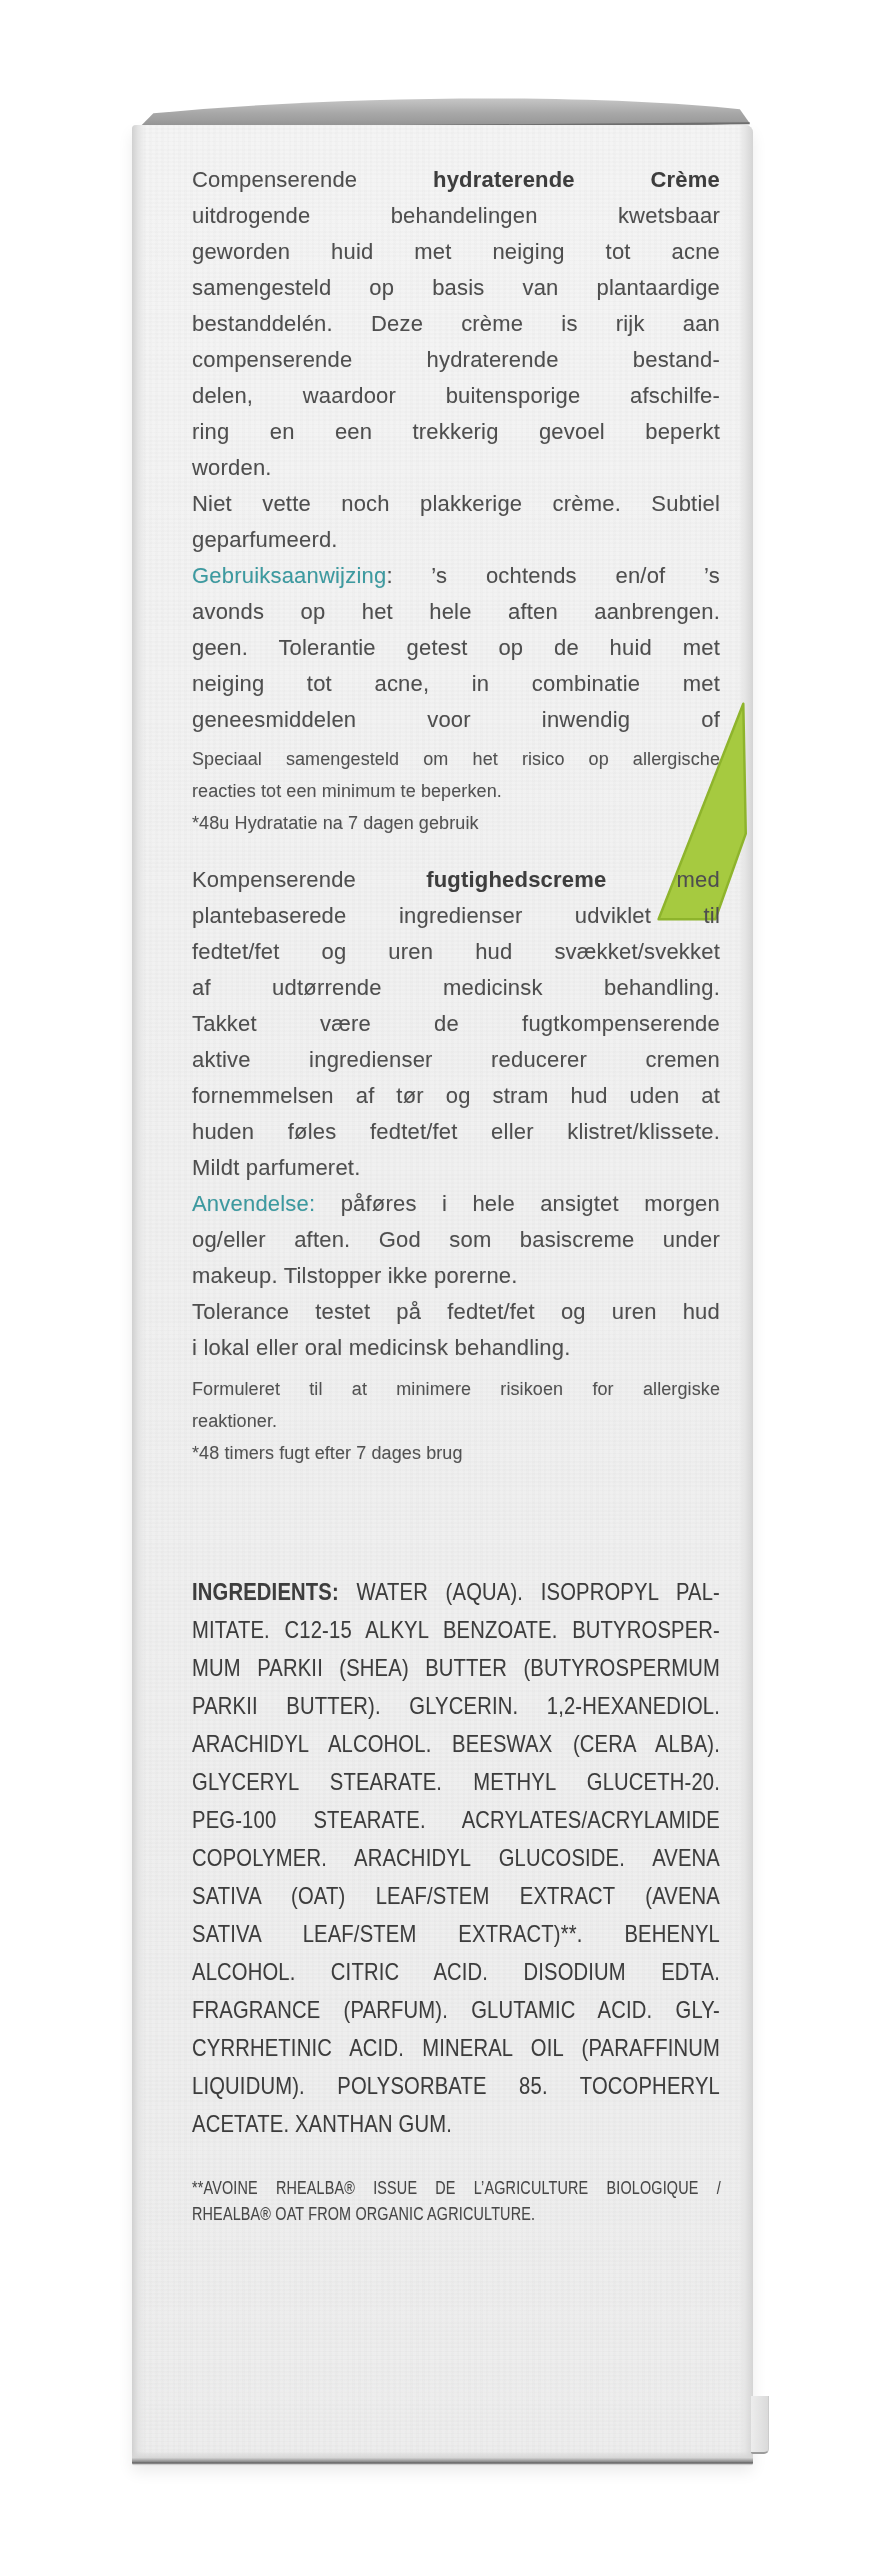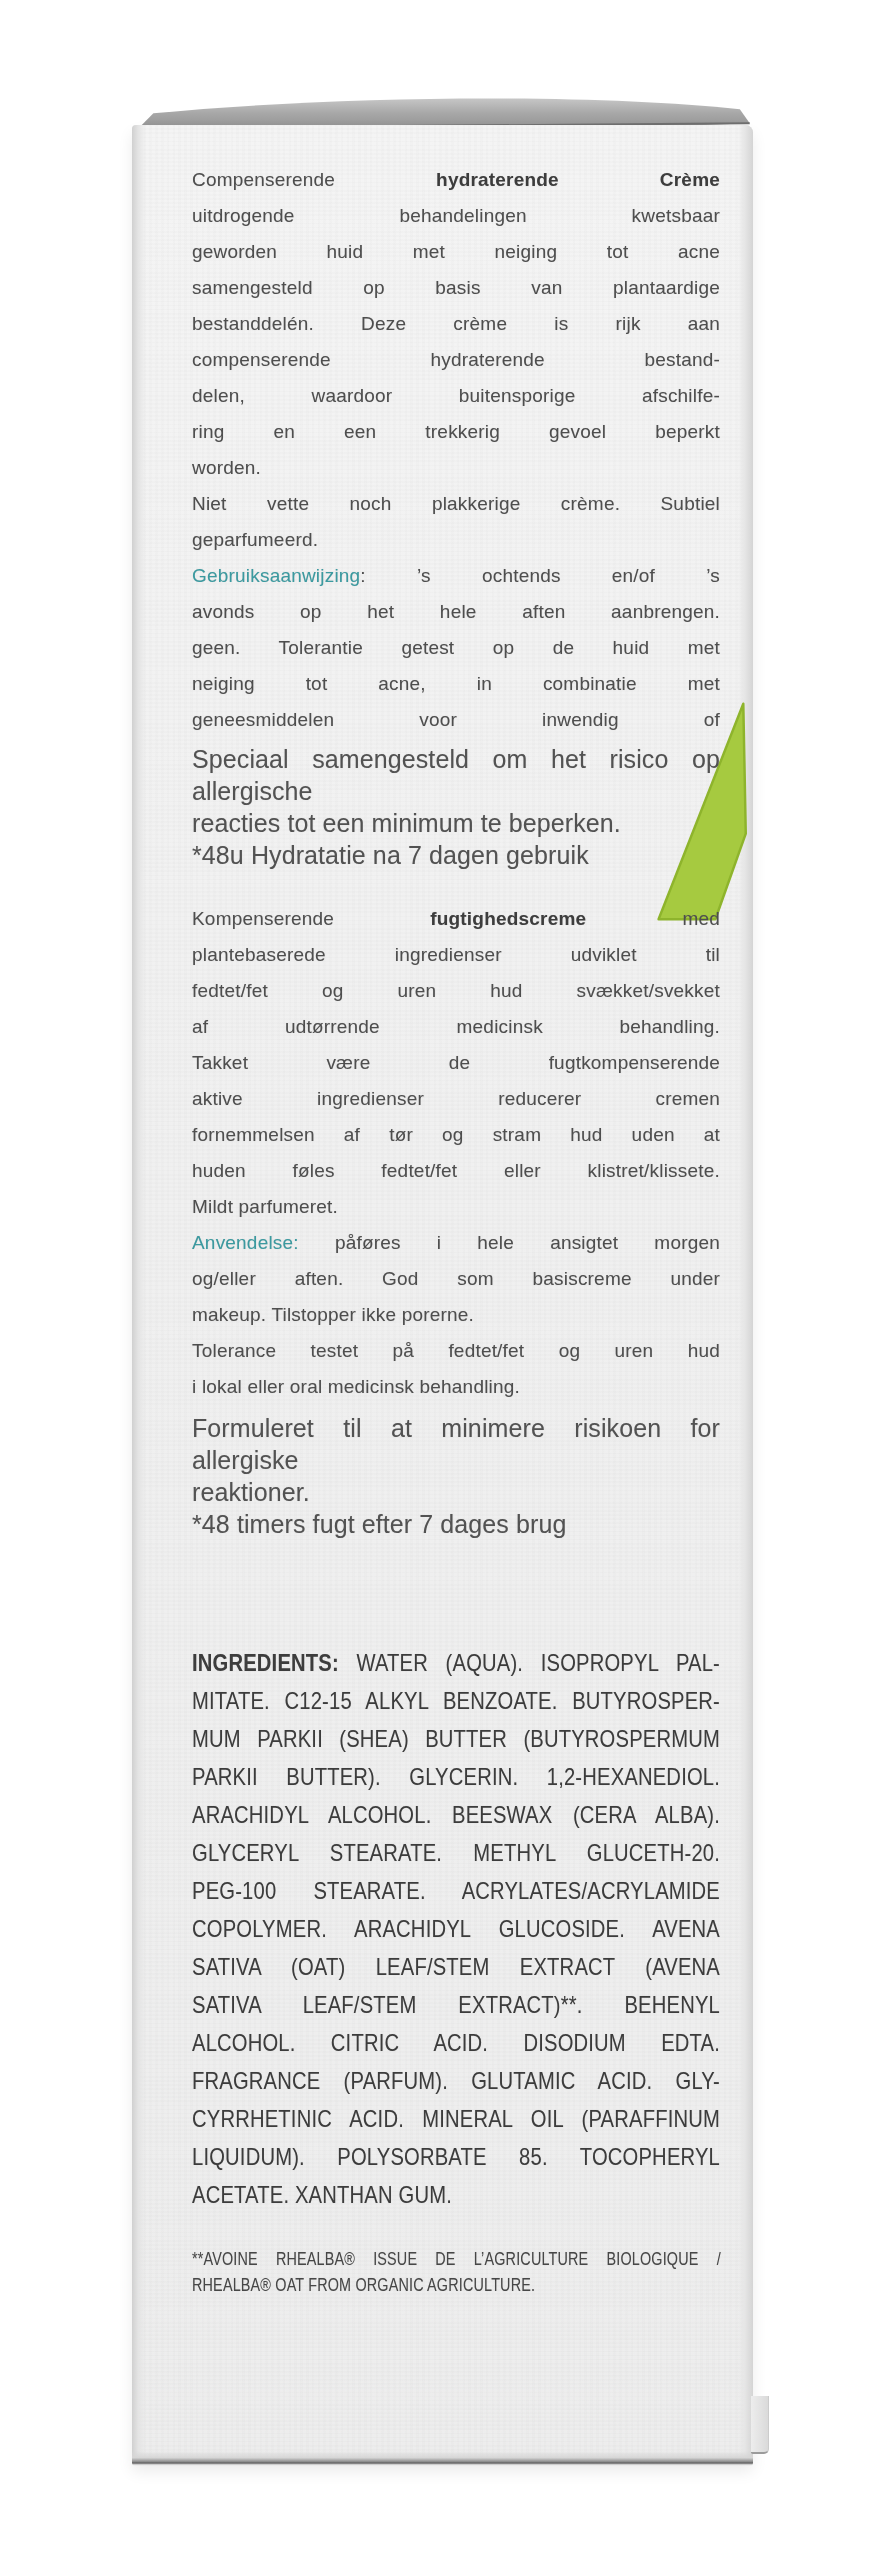--- a/index.html
+++ b/index.html
@@ -47,22 +47,22 @@
     position:absolute;left:192px;top:162px;width:528px;
     color:#4e4e4e;
   }
   .block{position:relative;}
   .line{
     text-align:justify;text-align-last:justify;
     white-space:normal;
     text-shadow:0 0 0.8px rgba(110,110,110,0.25);
   }
   .line.last{text-align-last:left;}
-  .body{font-size:19px;line-height:36px;letter-spacing:0.2px;color:#4e4e4e;}
-  .small{font-size:25px;line-height:32px;letter-spacing:0.1px;color:#525252;}
+  .body{font-size:22px;line-height:36px;letter-spacing:0.2px;color:#4e4e4e;}
+  .small{font-size:18px;line-height:32px;letter-spacing:0.1px;color:#525252;}
   .ingredients{
     font-size:24px;line-height:38px;color:#3c3c3c;
     width:627px;transform:scaleX(0.8421);transform-origin:left top;
     letter-spacing:0.2px;
   }
   .footnote{
     font-size:18px;line-height:25.6px;color:#474747;
     width:661px;transform:scaleX(0.8);transform-origin:left top;
     letter-spacing:0.2px;
   }
@@ -109,21 +109,21 @@
       <div class="line">avonds op het hele aften aanbrengen.</div>
       <div class="line">geen. Tolerantie getest op de huid met</div>
       <div class="line">neiging tot acne, in combinatie met</div>
       <div class="line">geneesmiddelen voor inwendig of</div>
     </div>
     <div class="block small" style="margin-top: 5px;">
       <div class="line">Speciaal samengesteld om het risico op allergische</div>
       <div class="line last">reacties tot een minimum te beperken.</div>
       <div class="line last">*48u Hydratatie na 7 dagen gebruik</div>
     </div>
-    <div class="block body" style="margin-top: 30px;">
+    <div class="block body" style="margin-top: 23px;">
       <div class="line">Kompenserende <span class="b">fugtighedscreme</span> med</div>
       <div class="line">plantebaserede ingredienser udviklet til</div>
       <div class="line">fedtet/fet og uren hud svækket/svekket</div>
       <div class="line">af udtørrende medicinsk behandling.</div>
       <div class="line">Takket være de fugtkompenserende</div>
       <div class="line">aktive ingredienser reducerer cremen</div>
       <div class="line">fornemmelsen af tør og stram hud uden at</div>
       <div class="line">huden føles fedtet/fet eller klistret/klissete.</div>
       <div class="line last">Mildt parfumeret.</div>
       <div class="line"><span class="t" style="color:#3b9aa0">Anvendelse:</span> påføres i hele ansigtet morgen</div>

